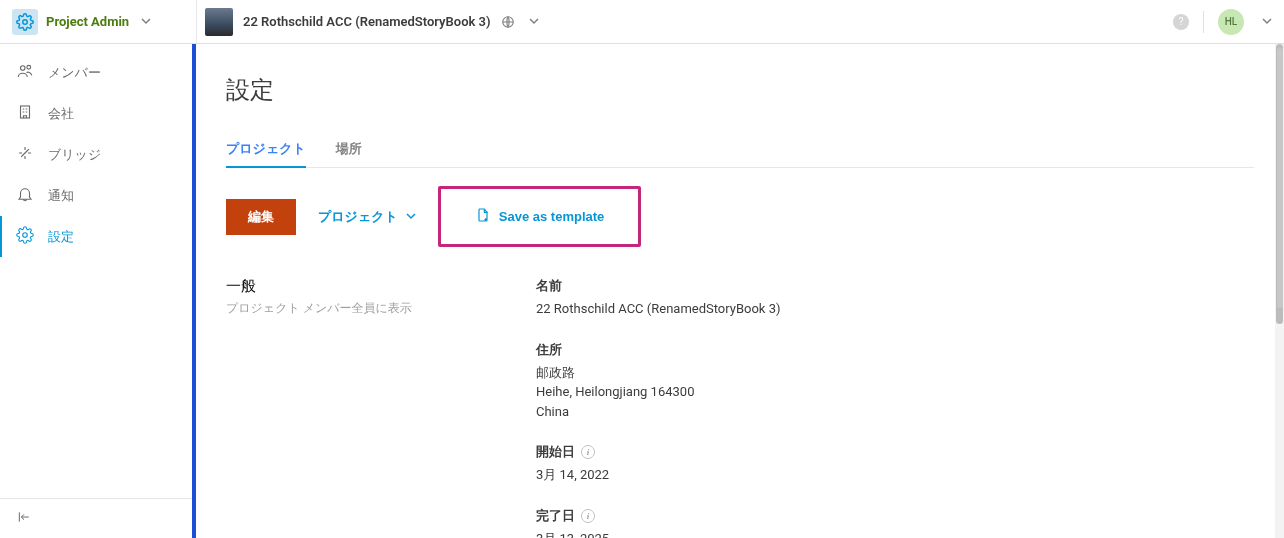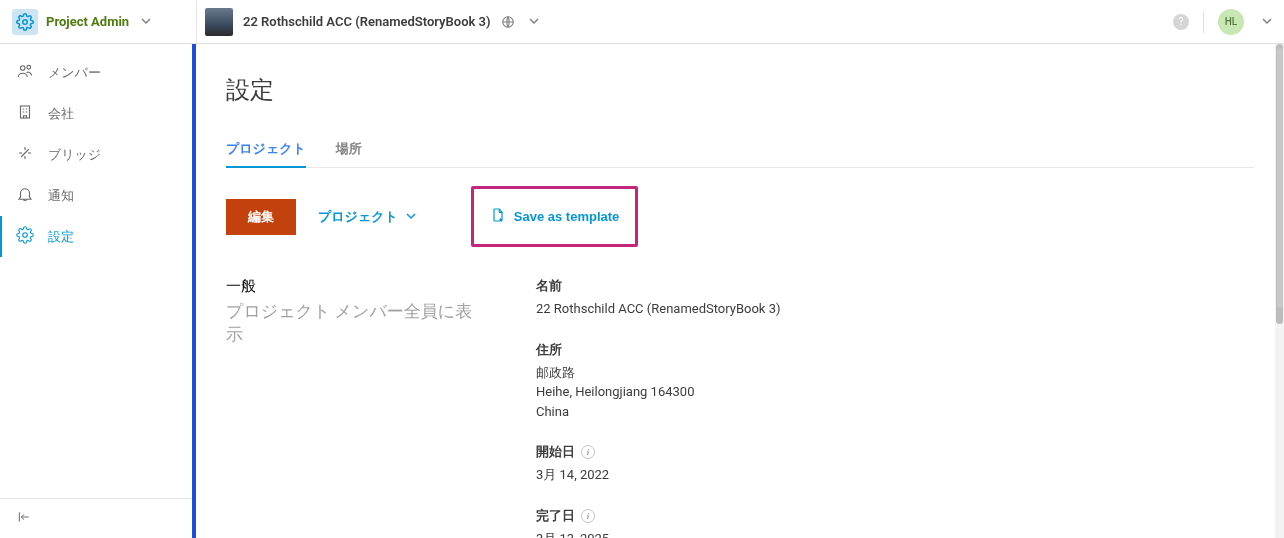--- a/index.html
+++ b/index.html
@@ -123,27 +123,26 @@
     }
     .btn-ghost {
       background:transparent; border:none;
       color:#0696d7; font-size:13px; font-weight:600;
       display:flex; align-items:center; gap:8px;
       cursor:pointer; padding: 8px 4px;
     }
     .highlight-box {
       border: 3px solid #c5267d;
       border-radius: 2px;
-      padding: 10px 12px;
-      margin-left: 33px;
+      padding: 10px 30px;
     }
     .body-row { display:flex; gap: 60px; }
     .col-left { width: 250px; }
     .section-title { font-size: 15px; font-weight: 500; color:#000000; margin-bottom: 4px; }
-    .section-sub { font-size: 17px; color:#a0a0a0; }
+    .section-sub { font-size: 12px; color:#a0a0a0; }
     .field { margin-bottom: 22px; }
     .field-label { font-size: 13px; font-weight: 600; color:#3c3c3c; margin-bottom: 4px; display:flex; align-items:center; gap:6px; }
     .field-value { font-size: 13px; color:#3c3c3c; line-height: 1.5; }
     .info-icon {
       width:14px; height:14px; border:1px solid #c0c0c0; border-radius:50%;
       display:inline-flex; align-items:center; justify-content:center;
       font-size:9px; color:#a0a0a0; font-style: italic; font-family: serif;
     }
     .scroll-indicator {
       position:absolute; right:0; top:0; width:9px; height:100%;

